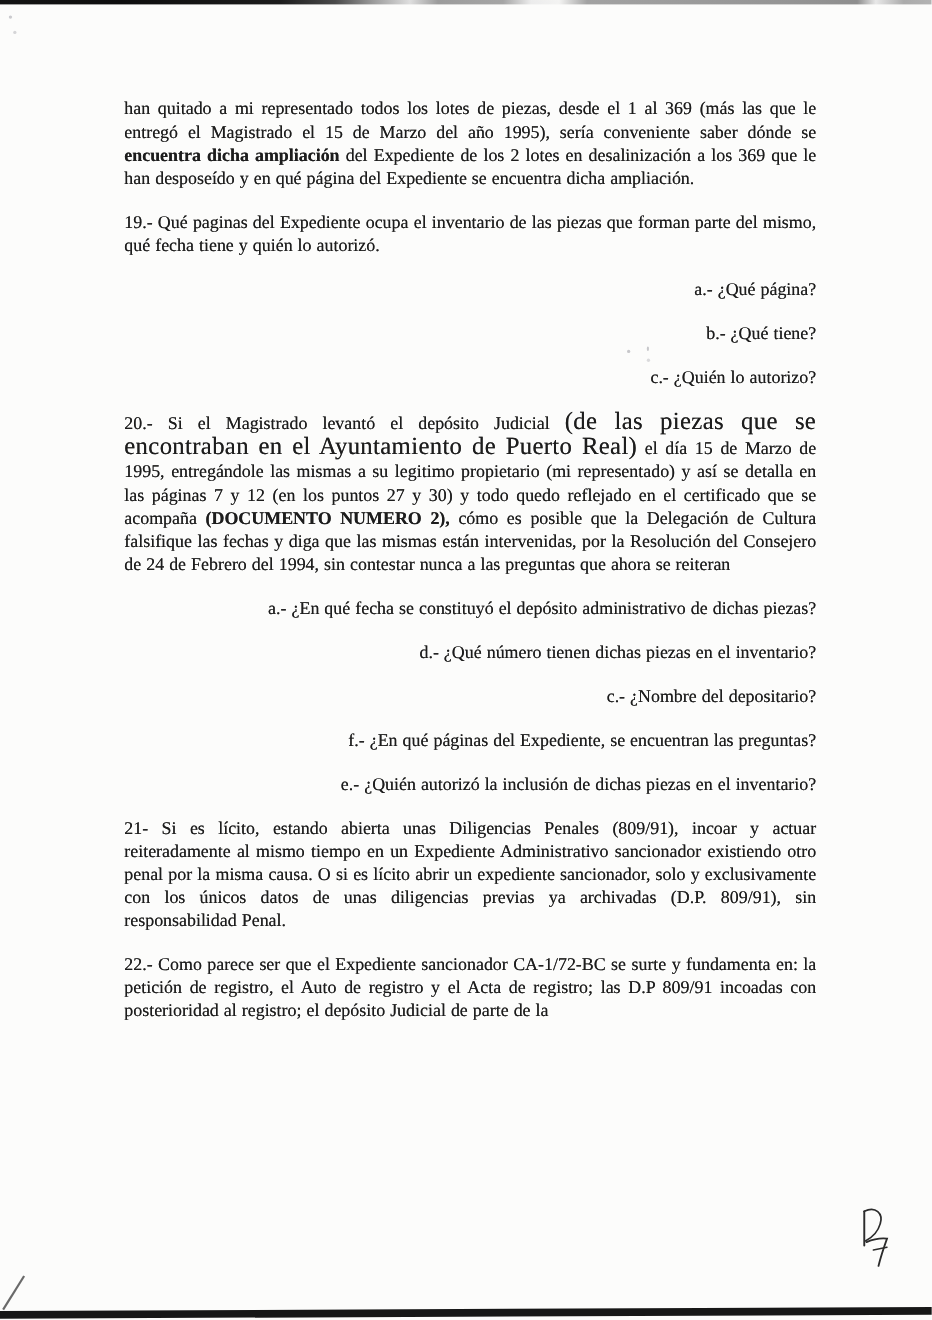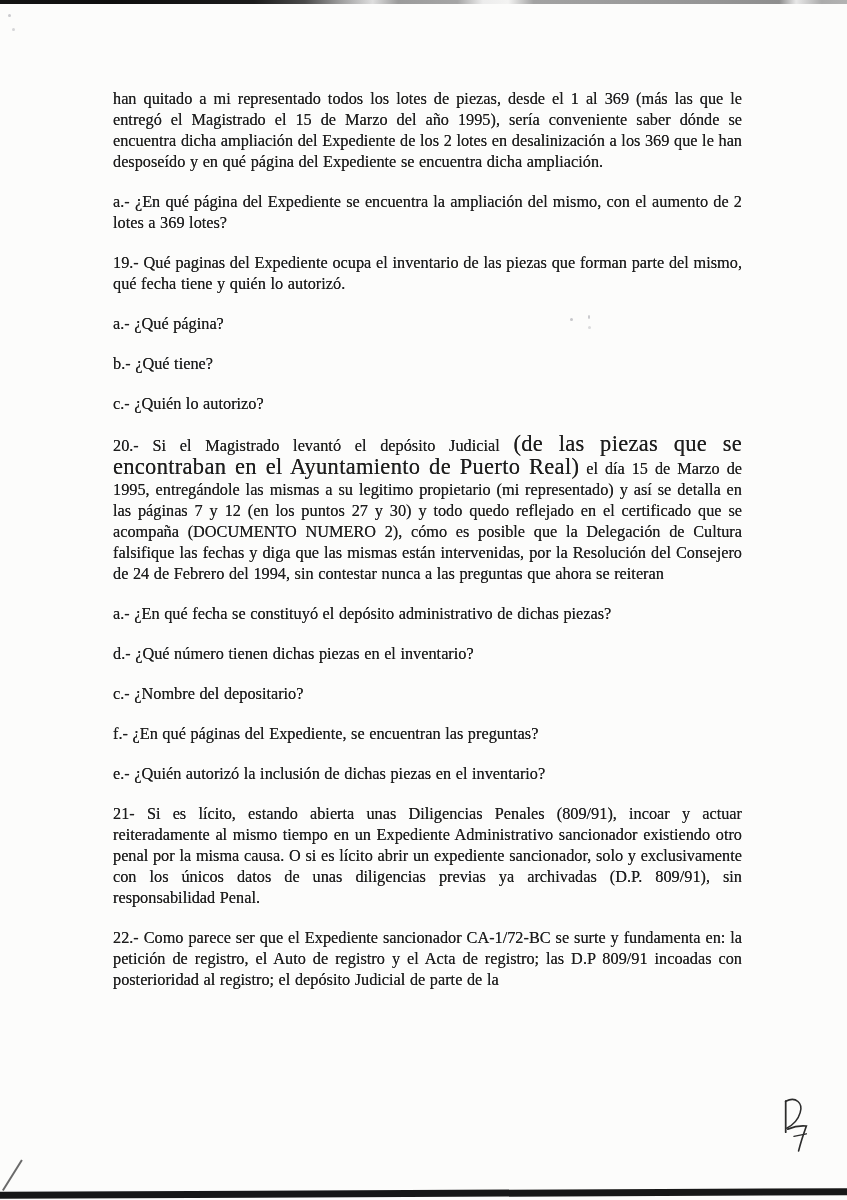--- a/index.html
+++ b/index.html
@@ -42,39 +42,39 @@
   .page-text {
     position: absolute; left: 113px; top: 88px; width: 629px;
     color: #1d1d1d;
   }
   p.para {
     margin: 0 0 19px 0;
     font-size: 16.3px;
     line-height: 21px;
     text-shadow: 0 0 0.35px rgba(25,25,25,.8);
     word-spacing: 0.5px;
+    text-align: right;
   }
   p.para.justify { text-align: justify; }
   .run-normal { font-weight: normal; }
-  .run-bold { font-weight: normal; }
+  .run-bold { font-weight: bold; }
   .run-bold-large { font-weight: normal; font-size: 22.5px; letter-spacing: 0.3px; }
 
   
   .hand-mark { position: absolute; left: 774px; top: 1094px; }
 </style>
 </head>
 <body>
 
 <div class="page">
 
   <div class="top-bar"></div>
 
   <div class="page-text">
       <p class="para justify"><span class="run-normal">han quitado a mi representado todos los lotes de piezas, desde el 1 al 369 (más las que le entregó el Magistrado el 15 de Marzo del año 1995), sería conveniente saber dónde se </span><span class="run-bold">encuentra dicha ampliación</span><span class="run-normal"> del Expediente de los 2 lotes en desalinización a los 369 que le han desposeído y en qué página del Expediente se encuentra dicha ampliación.</span></p>
-      <p class="para justify"><span class="run-normal">a.- ¿En qué página del Expediente se encuentra la ampliación del mismo, con el aumento de 2 lotes a 369 lotes?</span></p>
       <p class="para justify"><span class="run-normal">19.- Qué paginas del Expediente ocupa el inventario de las piezas que forman parte del mismo, qué fecha tiene y quién lo autorizó.</span></p>
       <p class="para"><span class="run-normal">a.- ¿Qué página?</span></p>
       <p class="para"><span class="run-normal">b.- ¿Qué tiene?</span></p>
       <p class="para"><span class="run-normal">c.- ¿Quién lo autorizo?</span></p>
       <p class="para justify"><span class="run-normal">20.- Si el Magistrado levantó el depósito Judicial </span><span class="run-bold-large">(de las piezas que se encontraban en el Ayuntamiento de Puerto Real)</span><span class="run-normal"> el día 15 de Marzo de 1995, entregándole las mismas a su legitimo propietario (mi representado) y así se detalla en las páginas 7 y 12 (en los puntos 27 y 30) y todo quedo reflejado en el certificado que se acompaña </span><span class="run-bold">(DOCUMENTO NUMERO 2),</span><span class="run-normal"> cómo es posible que la Delegación de Cultura falsifique las fechas y diga que las mismas están intervenidas, por la Resolución del Consejero de 24 de Febrero del 1994, sin contestar nunca a las preguntas que ahora se reiteran</span></p>
       <p class="para"><span class="run-normal">a.- ¿En qué fecha se constituyó el depósito administrativo de dichas piezas?</span></p>
       <p class="para"><span class="run-normal">d.- ¿Qué número tienen dichas piezas en el inventario?</span></p>
       <p class="para"><span class="run-normal">c.- ¿Nombre del depositario?</span></p>
       <p class="para"><span class="run-normal">f.- ¿En qué páginas del Expediente, se encuentran las preguntas?</span></p>
       <p class="para"><span class="run-normal">e.- ¿Quién autorizó la inclusión de dichas piezas en el inventario?</span></p>

